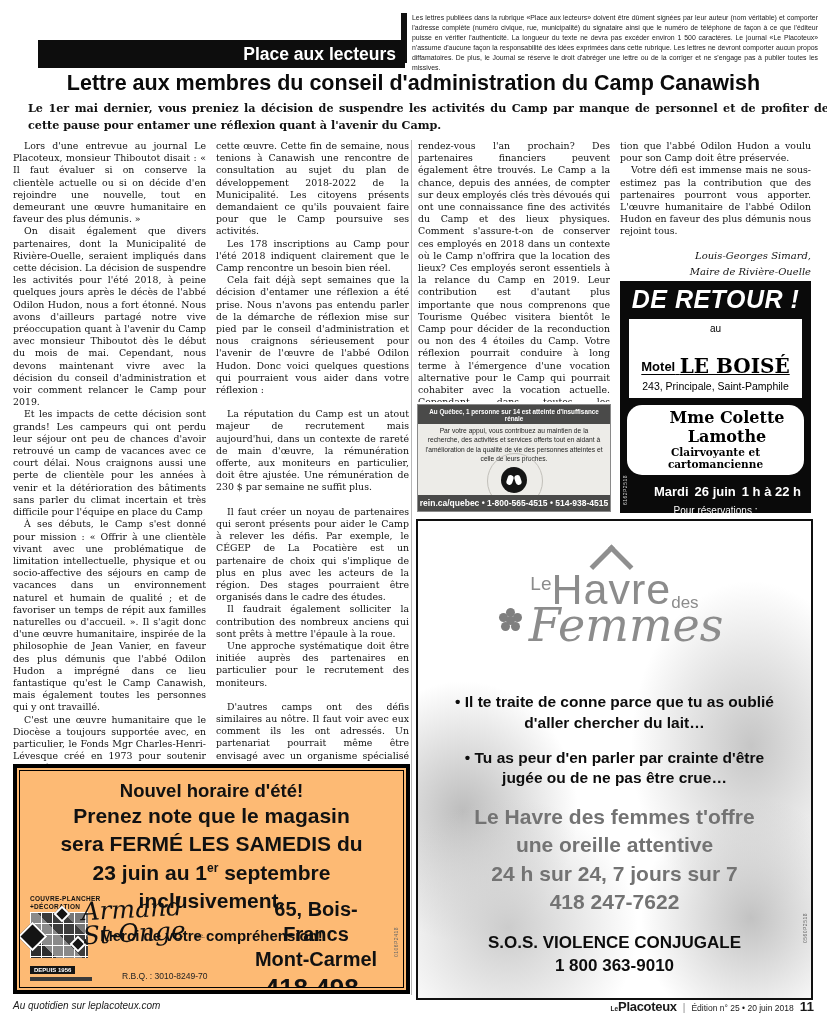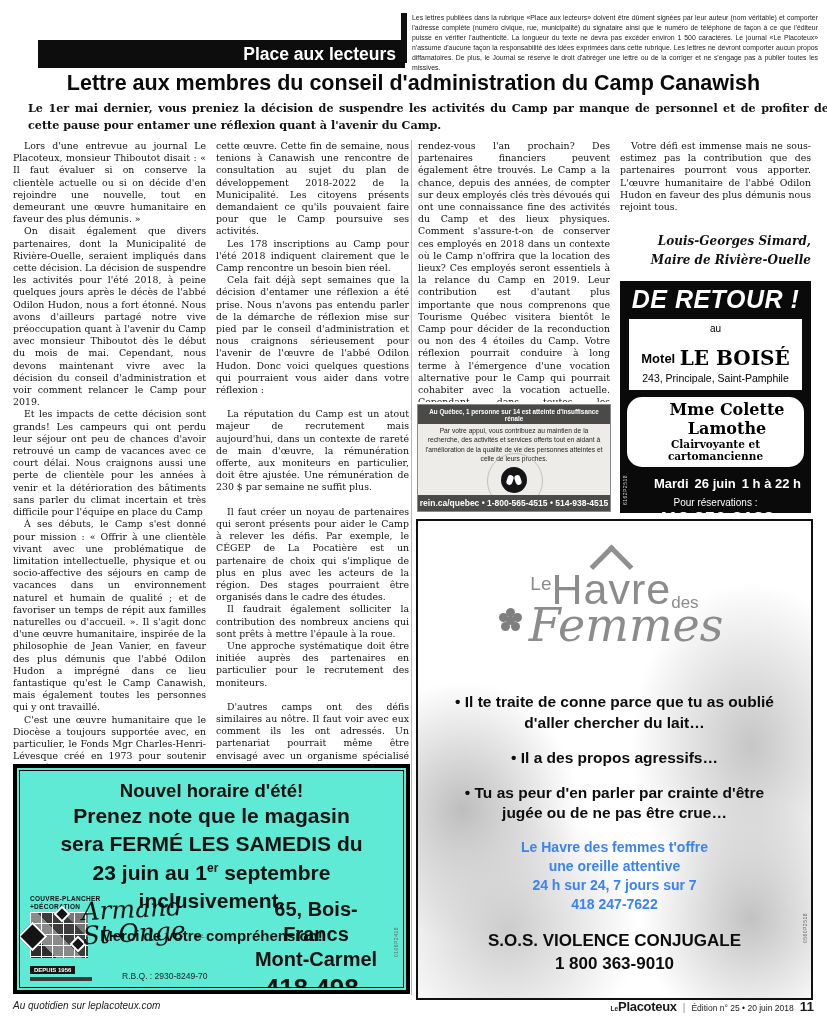--- a/index.html
+++ b/index.html
@@ -19,29 +19,29 @@
   
   .col{position:absolute;top:140px;font-size:9.4px;line-height:12.2px;text-align:justify;}
   .col p{margin:0;text-indent:11px;}
   .col p.cont{text-indent:0;}
   .col p.gap{margin-top:12px;}
   .col1{left:13px;width:193px;}
   .col2{left:216px;width:193px;}
   .col3{left:418px;width:192px;height:262px;overflow:hidden;}
   .col4{left:620px;width:191px;}
   .vrule{position:absolute;left:411px;top:140px;width:1px;height:855px;background:#b8b8b8;}
-  .signature{position:absolute;left:620px;top:232px;width:191px;text-align:right;
-             font-weight:bold;font-style:italic;font-size:12px;line-height:1.55;}
+  .signature{position:absolute;left:620px;top:248px;width:191px;text-align:right;
+             font-weight:normal;font-style:italic;font-size:10px;line-height:1.55;}
   
   .ad-retour{position:absolute;left:620px;top:281px;width:191px;height:232px;background:#0a0a0a;color:#fff;
              text-align:center;font-family:"Liberation Sans",sans-serif;}
   .ar-title{font-size:25px;font-weight:bold;font-style:italic;padding-top:4px;letter-spacing:.5px;}
   .ar-box{background:#fff;color:#000;margin:5px 9px 0;padding:4px 2px 6px;}
   .ar-au{font-size:10px;}
-  .ar-motel{margin-top:12px;}
+  .ar-motel{margin-top:20px;text-decoration:underline;}
   .ar-motel .m1{font-weight:bold;font-size:13px;vertical-align:2px;}
   .ar-motel .m2{font-family:"DejaVu Serif",serif;font-weight:bold;font-size:20px;}
   .ar-addr{font-size:10.5px;margin-top:2px;}
   .ar-round{background:#fff;color:#000;margin:7px 7px 0;border-radius:15px;padding:3px 0 5px;}
   .ar-person{font-family:"DejaVu Serif",serif;font-weight:bold;font-size:16px;padding-left:23px;}
   .ar-person-sub{font-family:"DejaVu Serif",serif;font-weight:bold;font-size:10.5px;}
   .ar-sched{display:flex;justify-content:space-between;margin:9px 10px 0;font-weight:bold;font-size:13px;padding-left:24px;}
   .ar-res{font-size:10px;margin-top:6px;}
   .ar-phone{font-weight:bold;font-size:19px;line-height:1.2;text-align:center;}
   .vcode{position:absolute;writing-mode:vertical-rl;transform:rotate(180deg);font-size:5px;
@@ -78,25 +78,25 @@
   .hv-line1{line-height:1;}
   .hv-le{font-size:19px;vertical-align:14px;}
   .hv-havre{font-size:43px;letter-spacing:1px;}
   .hv-des{font-size:17px;vertical-align:-4px;}
   .hv-femmes{font-family:"DejaVu Serif",serif;font-style:italic;font-size:46px;line-height:.9;margin-top:-6px;}
   .hv-flower{display:inline-block;width:9px;height:9px;background:#7f7f7f;border-radius:50%;margin-right:14px;
              vertical-align:16px;box-shadow:0 -8px 0 0 #7f7f7f,7px -3px 0 0 #7f7f7f,-7px -3px 0 0 #7f7f7f,
              5px 6px 0 0 #7f7f7f,-5px 6px 0 0 #7f7f7f;}
   .hv-bullets{position:relative;margin-top:46px;font-weight:bold;font-size:15.5px;line-height:1.3;color:#0d0d0d;}
   .hv-b{margin:0 auto 15px;width:330px;}
-  .hv-offer{position:relative;font-weight:bold;font-size:14px;line-height:1.35;color:#3b82f6;}
+  .hv-offer{position:relative;font-weight:bold;font-size:21px;line-height:1.35;color:#737373;}
   .hv-sos{position:relative;font-weight:bold;font-size:17px;line-height:1.35;margin-top:16px;color:#0d0d0d;}
   .hv-code{right:3px;bottom:55px;color:#666;}
   
-  .ad-stonge{position:absolute;left:13px;top:764px;width:389px;height:222px;border:4px solid #000;background:#5eead4;}
+  .ad-stonge{position:absolute;left:13px;top:764px;width:389px;height:222px;border:4px solid #000;background:#fdba74;}
   .as-inner{position:absolute;inset:2px;border:1.5px solid #000;font-family:"Liberation Sans",sans-serif;
             text-align:center;overflow:hidden;}
   .as-headline{font-weight:bold;font-size:18.5px;margin-top:9px;}
   .as-l{font-weight:bold;font-size:21px;line-height:1.35;}
   .as-l sup{font-size:12px;}
   .as-thanks{font-weight:bold;font-size:15px;margin-top:12px;}
   .as-bottom{position:absolute;left:10px;right:16px;bottom:6px;height:86px;display:flex;text-align:left;}
   .as-logo{position:relative;width:215px;}
   .as-cp{font-weight:bold;font-size:6.5px;letter-spacing:.3px;line-height:1.25;}
   .as-mosaic{position:relative;width:58px;height:46px;margin-top:1px;
@@ -159,20 +159,21 @@
     <p class="gap">Il faut créer un noyau de partenaires qui seront présents pour aider le Camp à relever les défis. Par exemple, le CÉGEP de La Pocatière est un partenaire de choix qui s'implique de plus en plus avec les acteurs de la région. Des stages pourraient être organisés dans le cadre des études.</p>
     <p>Il faudrait également solliciter la contribution des nombreux anciens qui sont prêts à mettre l'épaule à la roue.</p>
     <p>Une approche systématique doit être initiée auprès des partenaires en particulier pour le recrutement des moniteurs.</p>
     <p class="gap">D'autres camps ont des défis similaires au nôtre. Il faut voir avec eux comment ils les ont adressés. Un partenariat pourrait même être envisagé avec un organisme spécialisé en gestion de camps.</p>
     <p>L'aide financière gouvernementale au fonctionnement de près de 90 000 $ a dû être cédée cette année. Quelle est la stratégie du conseil pour s'assurer qu'elle sera au</p>
   </div>
   <div class="col col3">
     <p class="cont">rendez-vous l'an prochain? Des partenaires financiers peuvent également être trouvés. Le Camp a la chance, depuis des années, de compter sur deux employés clés très dévoués qui ont une connaissance fine des activités du Camp et des lieux physiques. Comment s'assure-t-on de conserver ces employés en 2018 dans un contexte où le Camp n'offrira que la location des lieux? Ces employés seront essentiels à la relance du Camp en 2019. Leur contribution est d'autant plus importante que nous comprenons que Tourisme Québec visitera bientôt le Camp pour décider de la reconduction ou non des 4 étoiles du Camp. Votre réflexion pourrait conduire à long terme à l'émergence d'une vocation alternative pour le Camp qui pourrait cohabiter avec la vocation actuelle. Cependant, dans toutes les interventions que nous avons vues ou entendues, une chose est bien claire : la voca-</p>
   </div>
   <div class="col col4">
+    <p class="cont">tion que l'abbé Odilon Hudon a voulu pour son Camp doit être préservée.</p>
     <p>Votre défi est immense mais ne sous-estimez pas la contribution que des partenaires pourront vous apporter. L'œuvre humanitaire de l'abbé Odilon Hudon en faveur des plus démunis nous rejoint tous.</p>
   </div>
   <div class="signature">
     <div>Louis-Georges Simard,</div>
     <div>Maire de Rivière-Ouelle</div>
   </div>
 
   <div class="ad-retour">
     <div class="ar-title">DE RETOUR !</div>
     <div class="ar-box">
@@ -222,21 +223,20 @@
       <div class="hv-roof"></div>
       <div class="hv-line1">
         <span class="hv-le">Le</span><span class="hv-havre">Havre</span><span class="hv-des">des</span>
       </div>
       <div class="hv-femmes">
         <span class="hv-flower"></span><span>Femmes</span>
       </div>
     </div>
     <div class="hv-bullets">
       <div class="hv-b">• Il te traite de conne parce que tu as oublié d'aller chercher du lait…</div>
-      <div class="hv-b">• Il a des propos agressifs…</div>
       <div class="hv-b">• Tu as peur d'en parler par crainte d'être jugée ou de ne pas être crue…</div>
     </div>
     <div class="hv-offer">
       <div>Le Havre des femmes t'offre</div>
       <div>une oreille attentive</div>
       <div>24 h sur 24, 7 jours sur 7</div>
       <div>418 247-7622</div>
     </div>
     <div class="hv-sos">
       <div>S.O.S. VIOLENCE CONJUGALE</div>
@@ -263,21 +263,21 @@
             <span class="as-dia d1"></span>
             <span class="as-dia d2"></span>
             <span class="as-dia d3"></span>
           </div>
           <div class="as-script">
             <div>Armand</div>
             <div><span>St-Onge</span> <span class="as-inc">inc.</span></div>
           </div>
           <div class="as-since">DEPUIS 1956</div>
           <div class="as-strip"></div>
-          <div class="as-rbq">R.B.Q. : 2930-8249-70</div>
+          <div class="as-rbq">R.B.Q. : 3010-8249-70</div>
         </div>
         <div class="as-contact">
           <div class="as-addr">65, Bois-Francs</div>
           <div class="as-addr">Mont-Carmel</div>
           <div class="as-phone">418 498-2836</div>
         </div>
       </div>
       <div class="vcode as-code">0106P2418</div>
     </div>
   </div>

